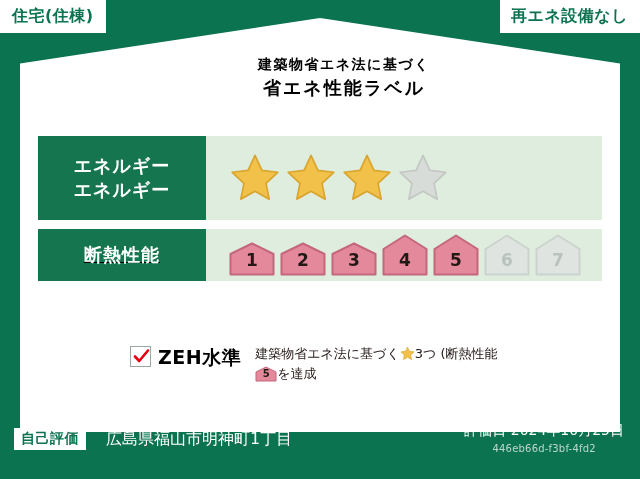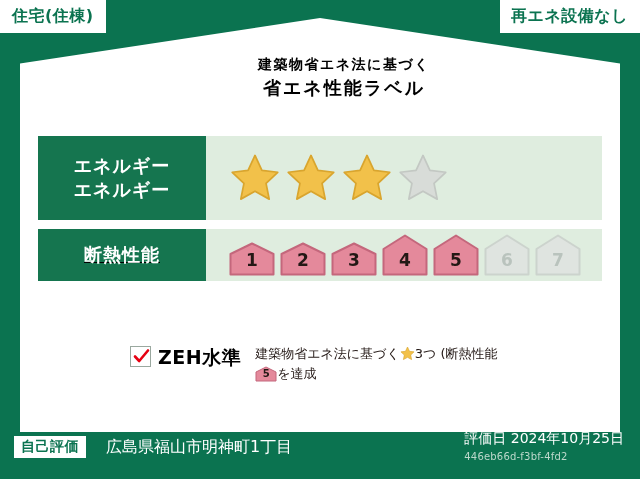--- a/index.html
+++ b/index.html
@@ -165,21 +165,21 @@
     width: 22px; height: 16px;
   }
   .inline-grade .num {
     position: absolute; left: 0; right: 0; bottom: 1px;
     text-align: center; font-size: 10px; font-weight: bold; color: #231815;
   }
 
   
   .footer {
     position: absolute;
-    left: 0; right: 0; bottom: 8px;
+    left: 0; right: 0; bottom: 16px;
     height: 47px;
     color: #ffffff;
   }
   .footer-left {
     position: absolute;
     left: 14px; top: 12px;
     display: flex; align-items: center;
   }
   .eval-badge {
     background: #ffffff;
@@ -192,21 +192,21 @@
   }
   .addr {
     margin-left: 20px;
     font-size: 16px;
     color: #ffffff;
     white-space: nowrap;
   }
   .footer-right {
     position: absolute;
     right: 16px; top: 6px;
-    text-align: left;
+    text-align: center;
   }
   .eval-date { font-size: 14px; color: #ffffff; white-space: nowrap; }
   .eval-id {
     font-size: 10px;
     color: #bcd8cb;
     margin-top: 3px;
     letter-spacing: .2px;
     white-space: nowrap;
   }
 </style>

